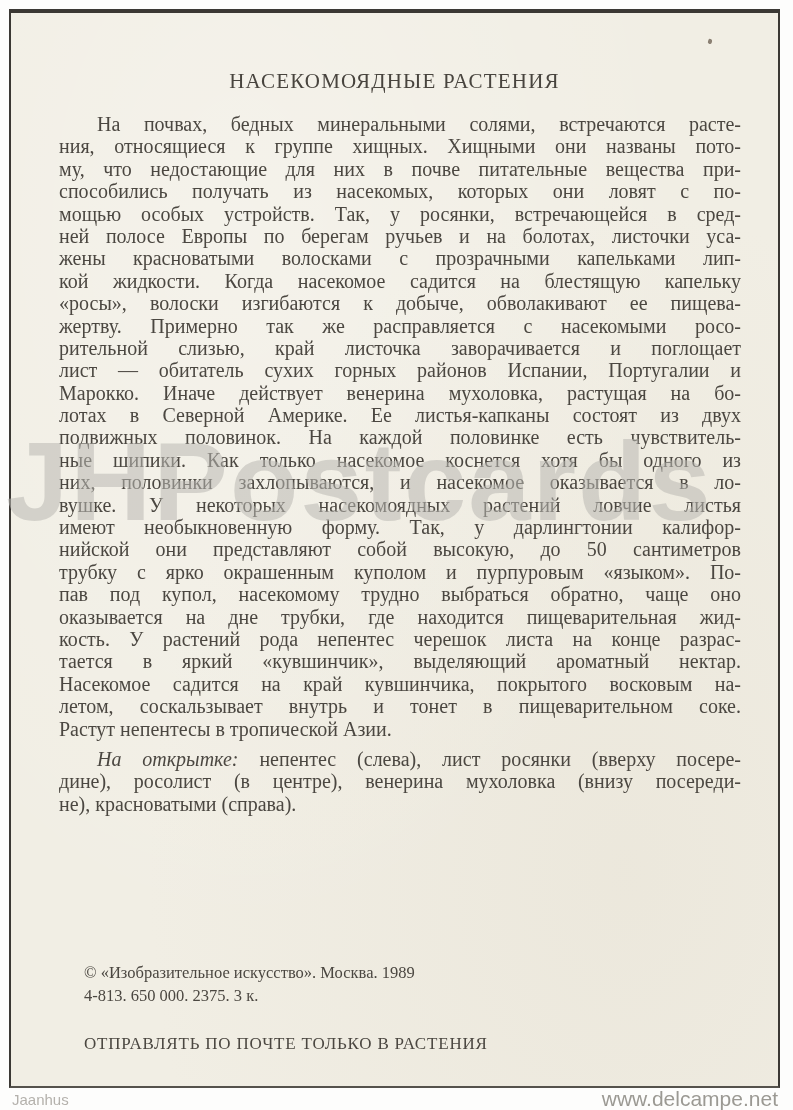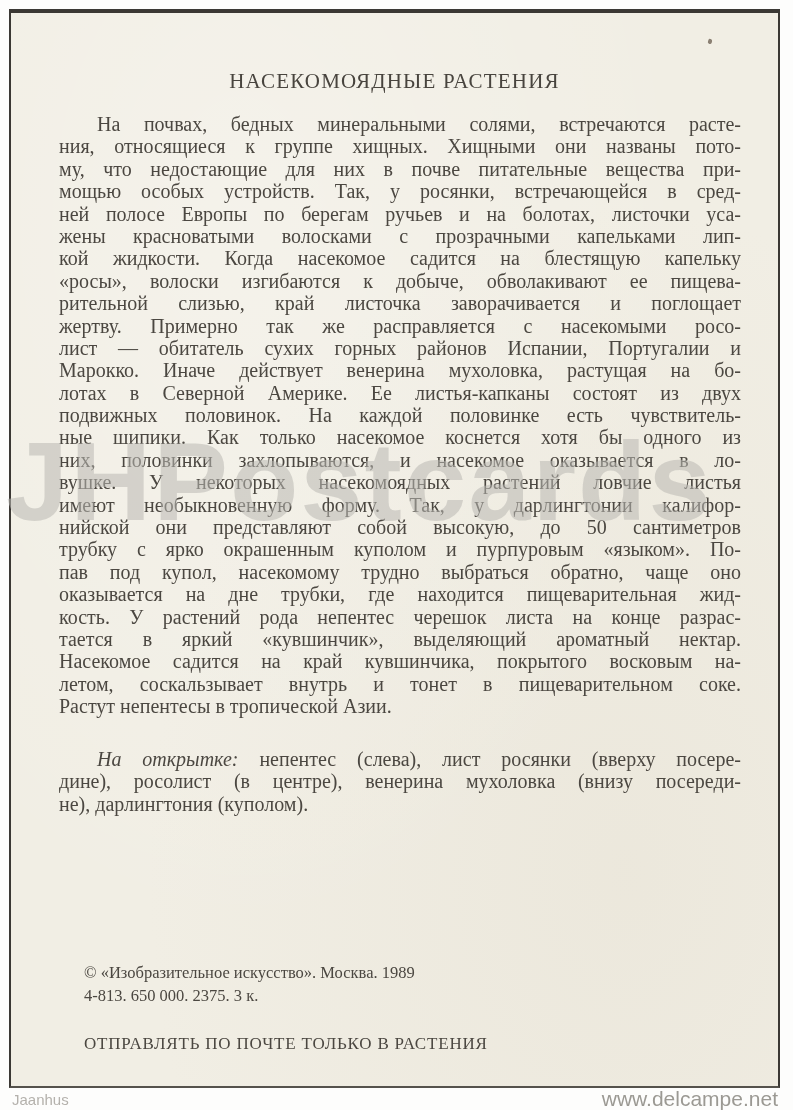--- a/index.html
+++ b/index.html
@@ -115,27 +115,28 @@
   <div class="card">
 
     <div class="speck"></div>
 
     <div class="title">НАСЕКОМОЯДНЫЕ РАСТЕНИЯ</div>
 
     <div class="body-text">
         <div class="line first">На почвах, бедных минеральными солями, встречаются расте-</div>
         <div class="line">ния, относящиеся к группе хищных. Хищными они названы пото-</div>
         <div class="line">му, что недостающие для них в почве питательные вещества при-</div>
+        <div class="line">способились получать из насекомых, которых они ловят с по-</div>
         <div class="line">мощью особых устройств. Так, у росянки, встречающейся в сред-</div>
         <div class="line">ней полосе Европы по берегам ручьев и на болотах, листочки уса-</div>
         <div class="line">жены красноватыми волосками с прозрачными капельками лип-</div>
         <div class="line">кой жидкости. Когда насекомое садится на блестящую капельку</div>
         <div class="line">«росы», волоски изгибаются к добыче, обволакивают ее пищева-</div>
+        <div class="line">жертву. Примерно так же расправляется с насекомыми росо-</div>
         <div class="line">рительной слизью, край листочка заворачивается и поглощает</div>
-        <div class="line">жертву. Примерно так же расправляется с насекомыми росо-</div>
         <div class="line">лист — обитатель сухих горных районов Испании, Португалии и</div>
         <div class="line">Марокко. Иначе действует венерина мухоловка, растущая на бо-</div>
         <div class="line">лотах в Северной Америке. Ее листья-капканы состоят из двух</div>
         <div class="line">подвижных половинок. На каждой половинке есть чувствитель-</div>
         <div class="line">ные шипики. Как только насекомое коснется хотя бы одного из</div>
         <div class="line">них, половинки захлопываются, и насекомое оказывается в ло-</div>
         <div class="line">вушке. У некоторых насекомоядных растений ловчие листья</div>
         <div class="line">имеют необыкновенную форму. Так, у дарлингтонии калифор-</div>
         <div class="line">нийской они представляют собой высокую, до 50 сантиметров</div>
         <div class="line">трубку с ярко окрашенным куполом и пурпуровым «языком». По-</div>
@@ -147,21 +148,21 @@
         <div class="line">летом, соскальзывает внутрь и тонет в пищеварительном соке.</div>
         <div class="line last">Растут непентесы в тропической Азии.</div>
       </div>
 
     <div class="caption">
       <div class="line first">
         <span class="lead">На открытке:</span><span> непентес (слева), лист росянки (вверху посере-</span>
       </div>
       <div>
           <div class="line">дине), росолист (в центре), венерина мухоловка (внизу посереди-</div>
-          <div class="line last">не), дарлингтония (куполом).</div>
+          <div class="line last">не), красноватыми (справа).</div>
         </div>
     </div>
 
     <div class="imprint">
       <div class="publisher">© «Изобразительное искусство». Москва. 1989</div>
       <div class="code">4-813. 650 000. 2375. 3 к.</div>
     </div>
 
     <div class="notice">ОТПРАВЛЯТЬ ПО ПОЧТЕ ТОЛЬКО В РАСТЕНИЯ</div>
 

